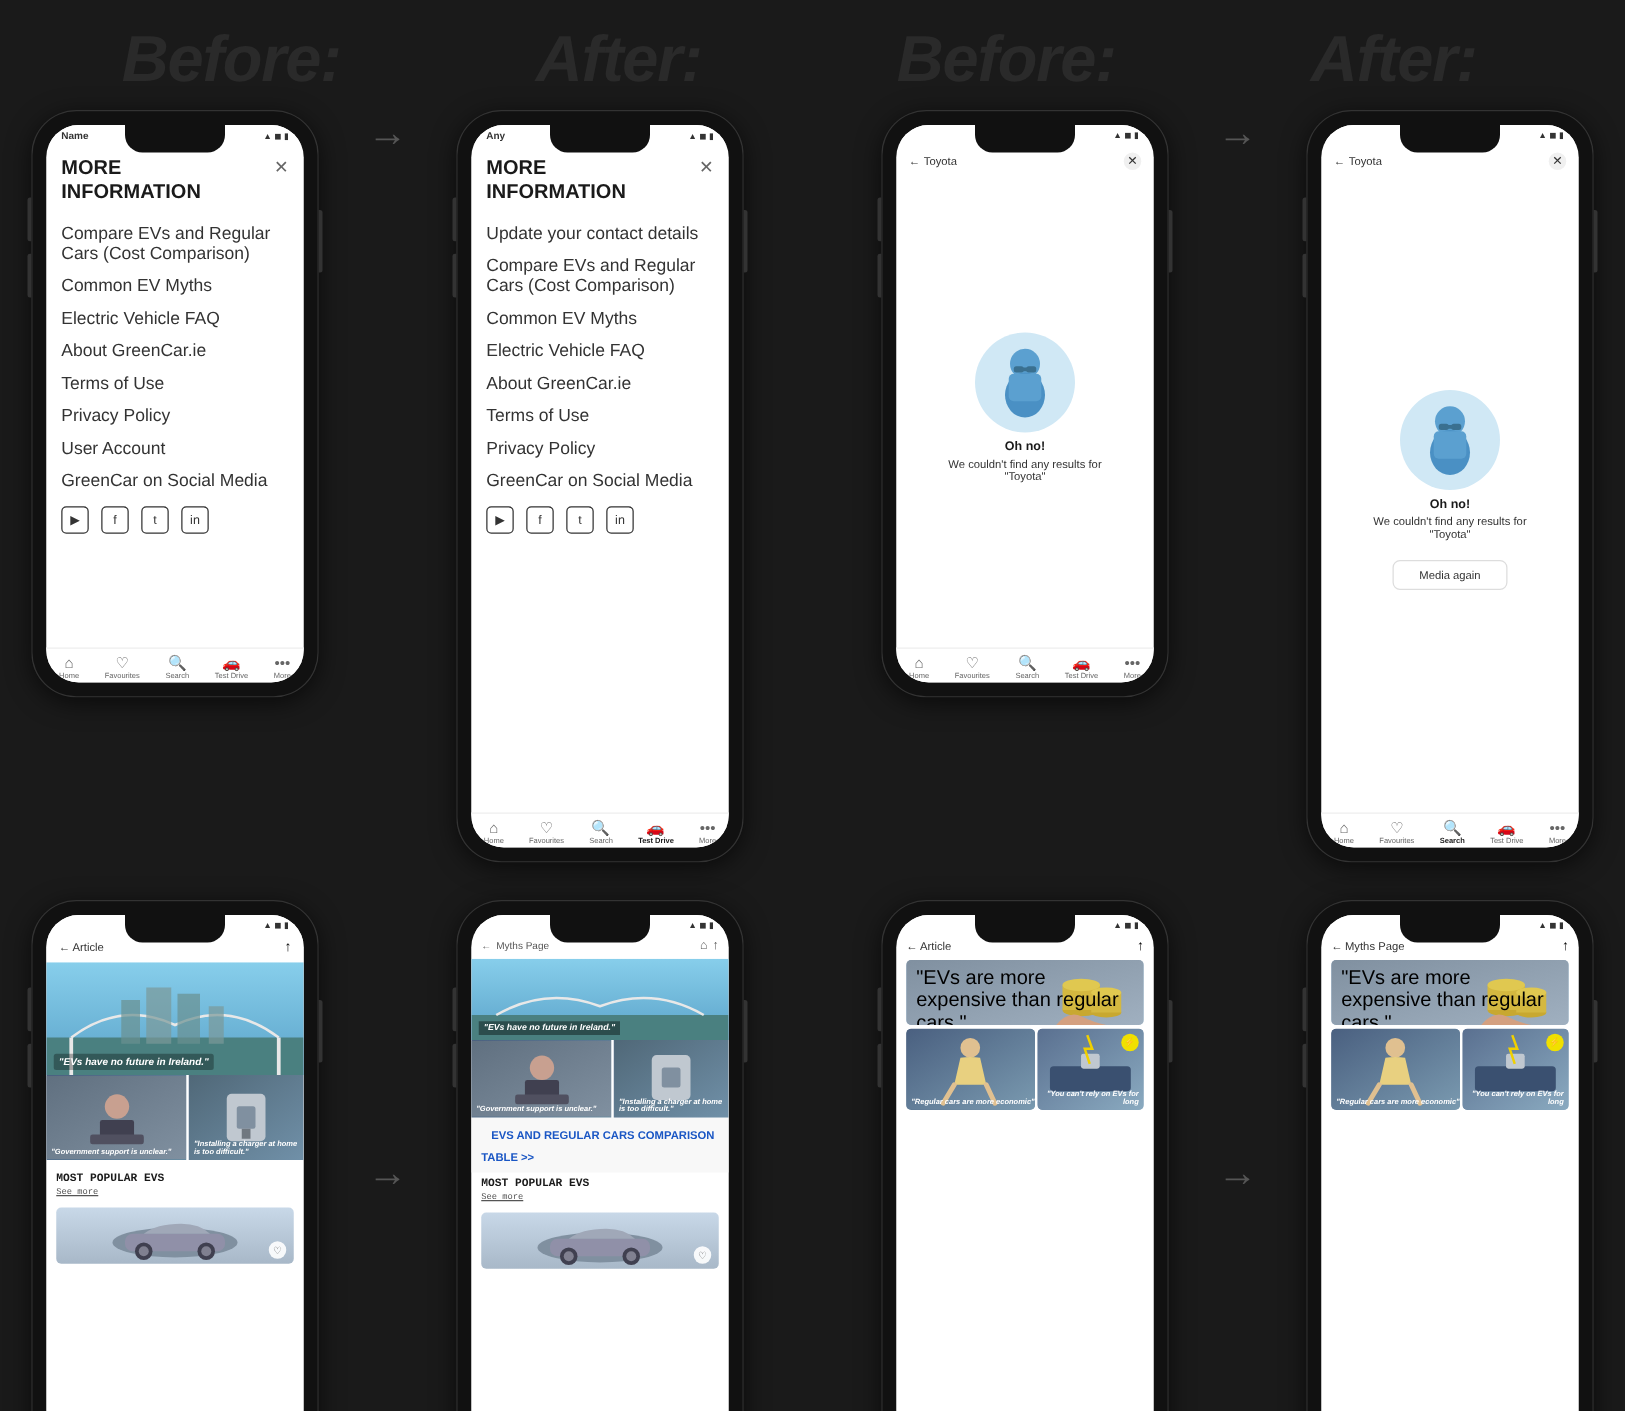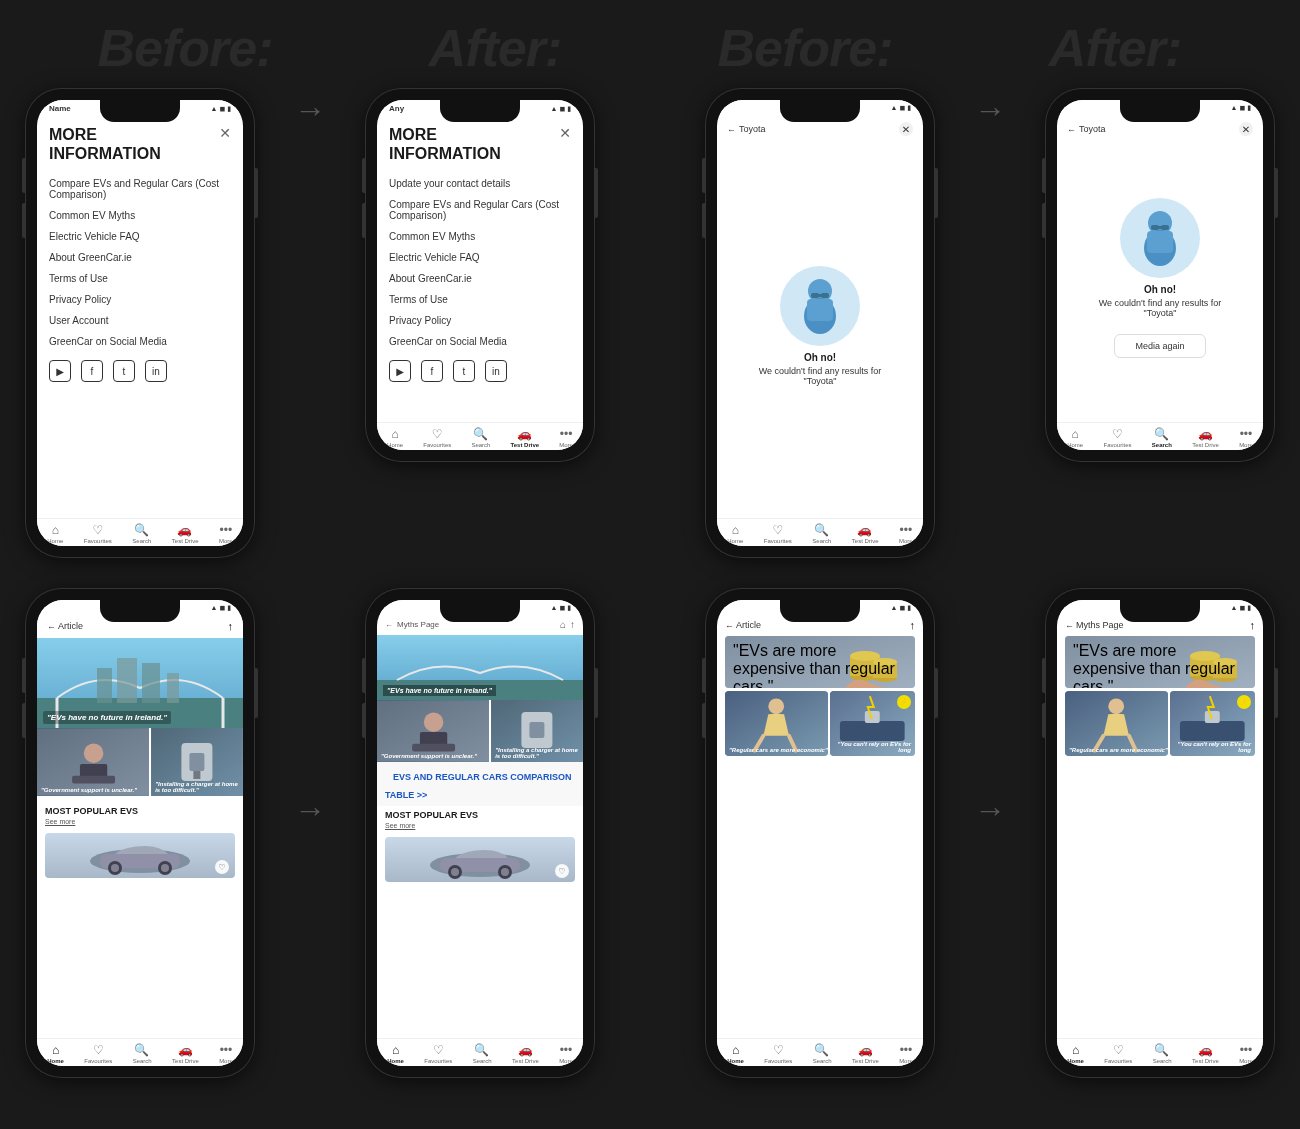--- a/index.html
+++ b/index.html
@@ -36,21 +36,21 @@
       width: 230px;
       height: 470px;
       background: #111;
       border-radius: 36px;
       padding: 12px;
       position: relative;
       box-shadow: 0 4px 20px rgba(0,0,0,0.6), inset 0 0 0 1px #333;
       margin: 0 8px;
     }
     .phone-frame.tall {
-      height: 374px;
+      height: 602px;
     }
 
     
     .phone-notch {
       position: absolute;
       top: 12px;
       left: 50%;
       transform: translateX(-50%);
       width: 80px;
       height: 22px;
@@ -130,21 +130,21 @@
       line-height: 1.2;
       max-width: 150px;
     }
     .close-btn {
       font-size: 14px;
       color: #666;
       cursor: pointer;
     }
     .menu-item {
       padding: 5px 0;
-      font-size: 10px;
+      font-size: 14px;
       color: #333;
       border-bottom: none;
       cursor: pointer;
     }
 
     
     .social-icons {
       display: flex;
       gap: 10px;
       margin-top: 8px;
@@ -312,20 +312,21 @@
       font-size: 9px;
       font-weight: 800;
       text-transform: uppercase;
       padding: 6px 8px;
       text-decoration: none;
     }
 
     
     .popular-evs-section {
       padding: 4px 8px;
+      font-family: Liberation Mono, monospace;
     }
     .popular-evs-title {
       font-size: 9px;
       font-weight: 900;
       text-transform: uppercase;
       color: #1a1a1a;
       margin-bottom: 2px;
     }
     .see-more-link {
       font-size: 7px;

